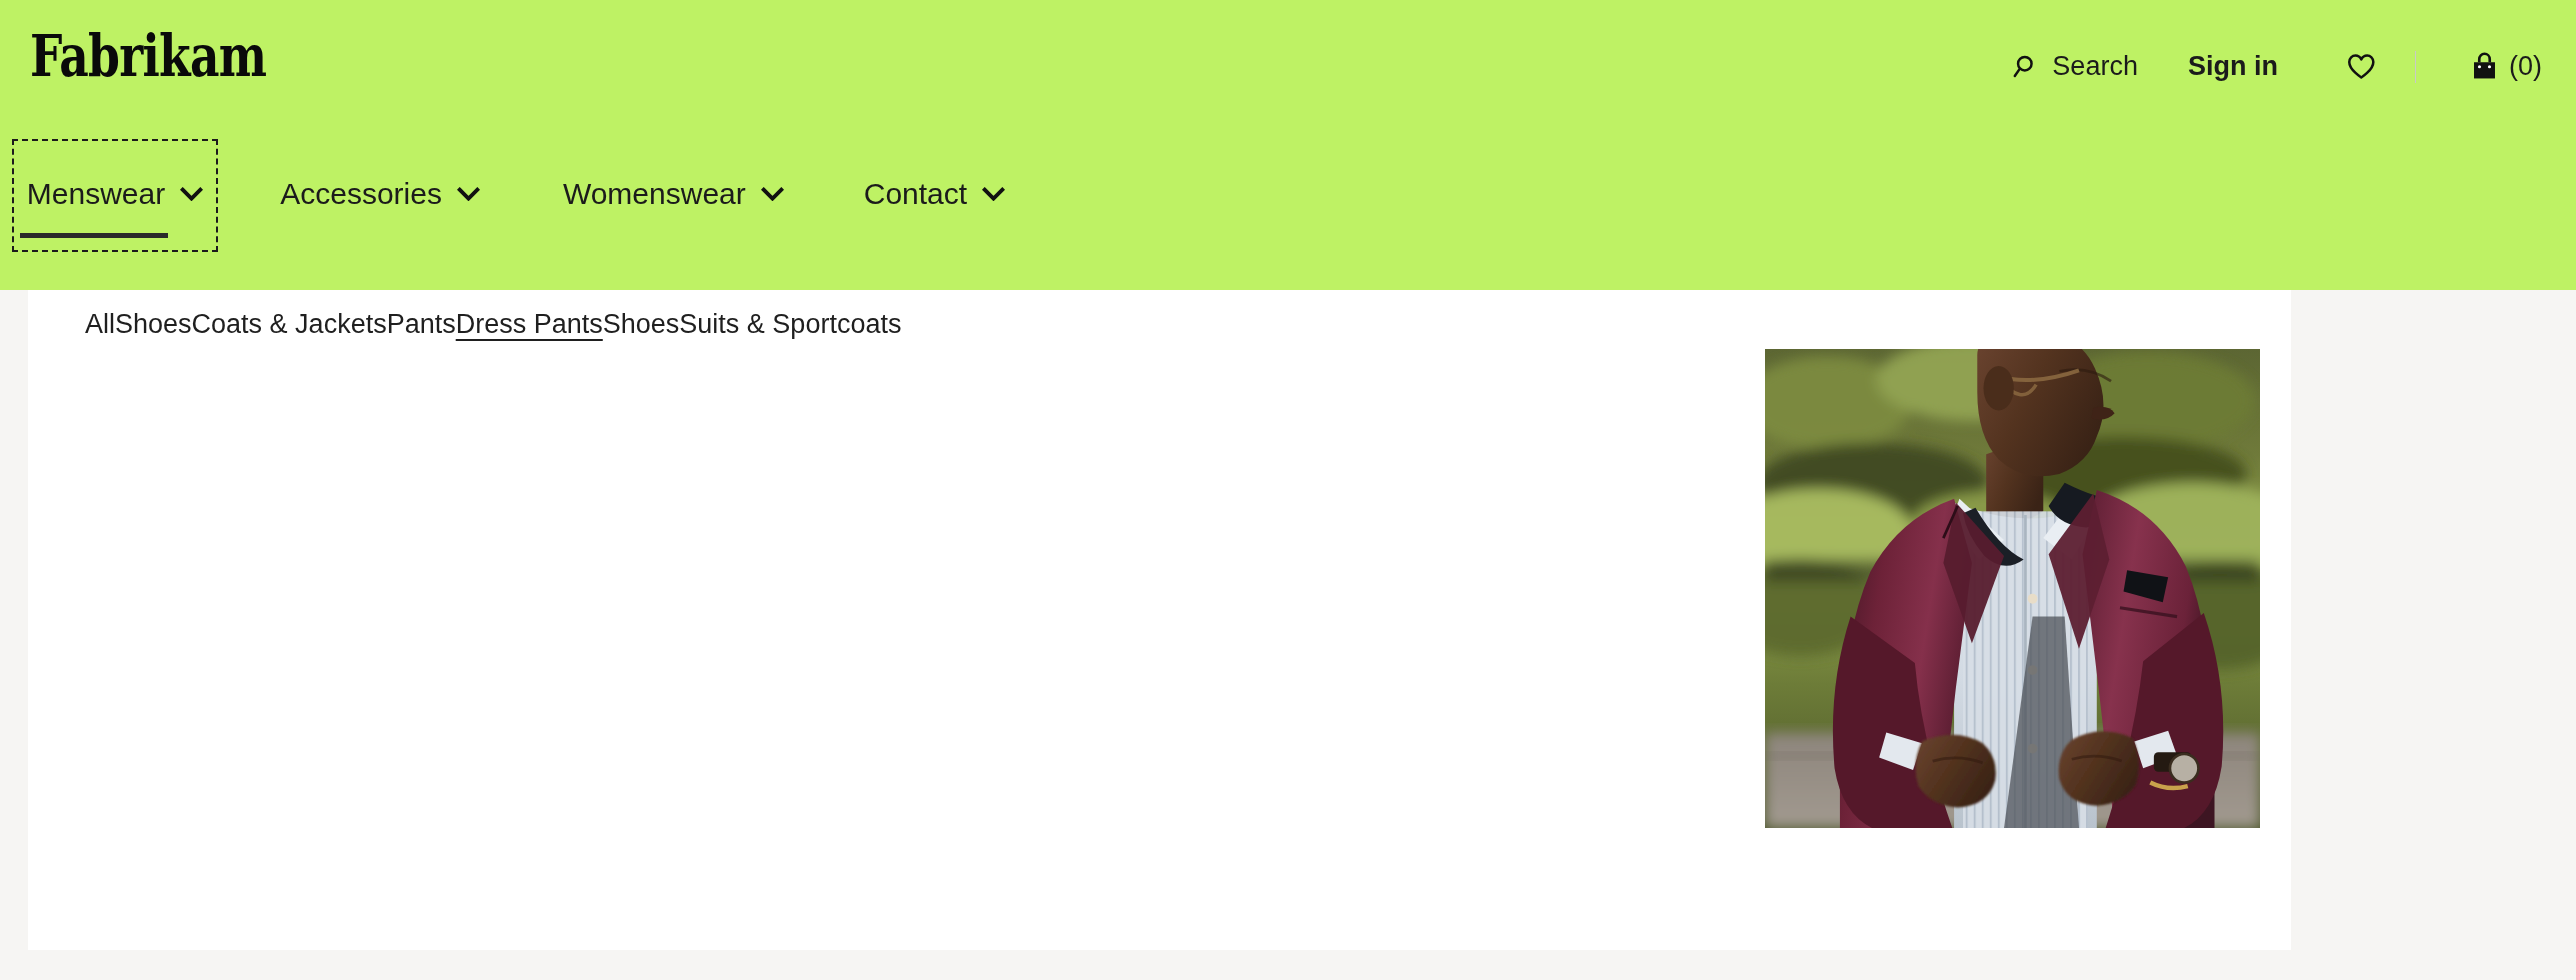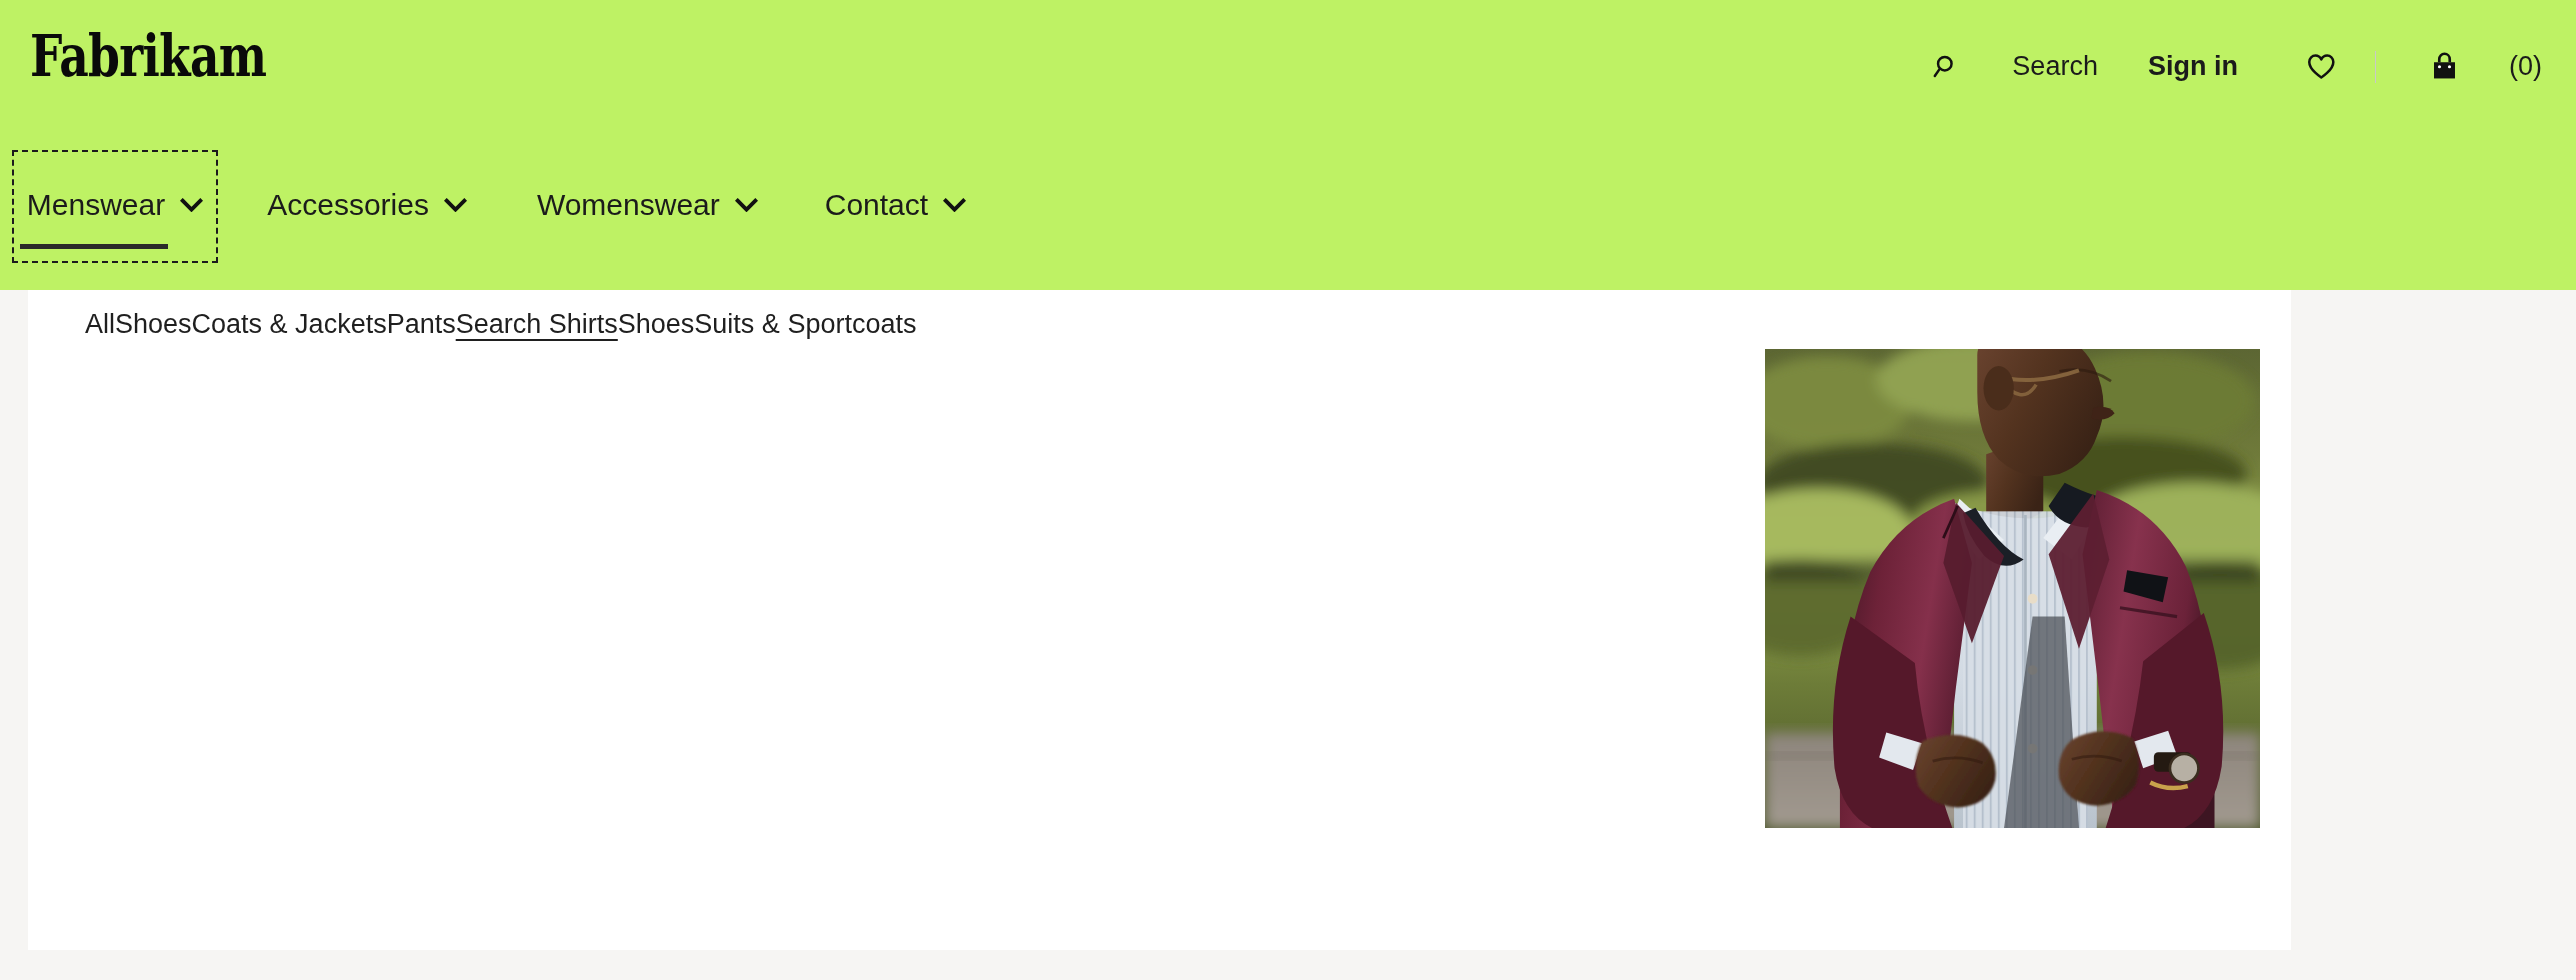--- a/index.html
+++ b/index.html
@@ -57,21 +57,20 @@
     height: 41px;
   }
   .util-link {
     display: flex;
     align-items: center;
     font-size: 27px;
     color: #1b1b1b;
     text-decoration: none;
     white-space: nowrap;
     cursor: pointer;
-    gap: 40px;
   }
   #search-link { margin-right: 50px; }
   #search-link .util-label { margin-left: 12.5px; }
   #signin-link { margin-right: 69px; font-weight: bold; }
   #wishlist-link { margin-right: 39px; }
   #utils-divider {
     width: 1.8px;
     height: 32px;
     background: #c9c9c9;
     margin-right: 55px;
@@ -79,22 +78,23 @@
   #cart-link .util-label { margin-left: 10.7px; }
 
   .icon { display: inline-flex; align-items: center; justify-content: center; }
 
   
   #primary-nav {
     position: absolute;
     left: 0; top: 152px;
     height: 98px;
     display: flex;
-    align-items: flex-start;
+    align-items: flex-end;
     z-index: 4;
+    gap: 13px;
   }
   .nav-item {
     position: relative;
     display: flex;
     align-items: center;
     font-size: 30px;
     color: #1b1b1b;
     cursor: pointer;
     padding: 36px 12.5px 39px 12.5px;
     white-space: nowrap;
@@ -165,21 +165,21 @@
 
 <div id="page-bg"></div>
 
 <div id="mega-dropdown">
 
   <nav id="dropdown-list">
     <a class="dropdown-item">All</a>
     <a class="dropdown-item">Shoes</a>
     <a class="dropdown-item">Coats &amp; Jackets</a>
     <a class="dropdown-item">Pants</a>
-    <a class="dropdown-item is-hovered">Search Shirts</a>
+    <a class="dropdown-item is-hovered">Dress Pants</a>
     <a class="dropdown-item">Shoes</a>
     <a class="dropdown-item">Suits &amp; Sportcoats</a>
   </nav>
 
   <figure id="promo-figure">
     <svg id="promo-photo" viewBox="0 0 555 537" preserveAspectRatio="none">
       <defs>
         <linearGradient id="gFoliage" x1="0" y1="0" x2="0" y2="1">
           <stop offset="0%" stop-color="#5c6633"></stop>
           <stop offset="22%" stop-color="#6f7a3a"></stop>

